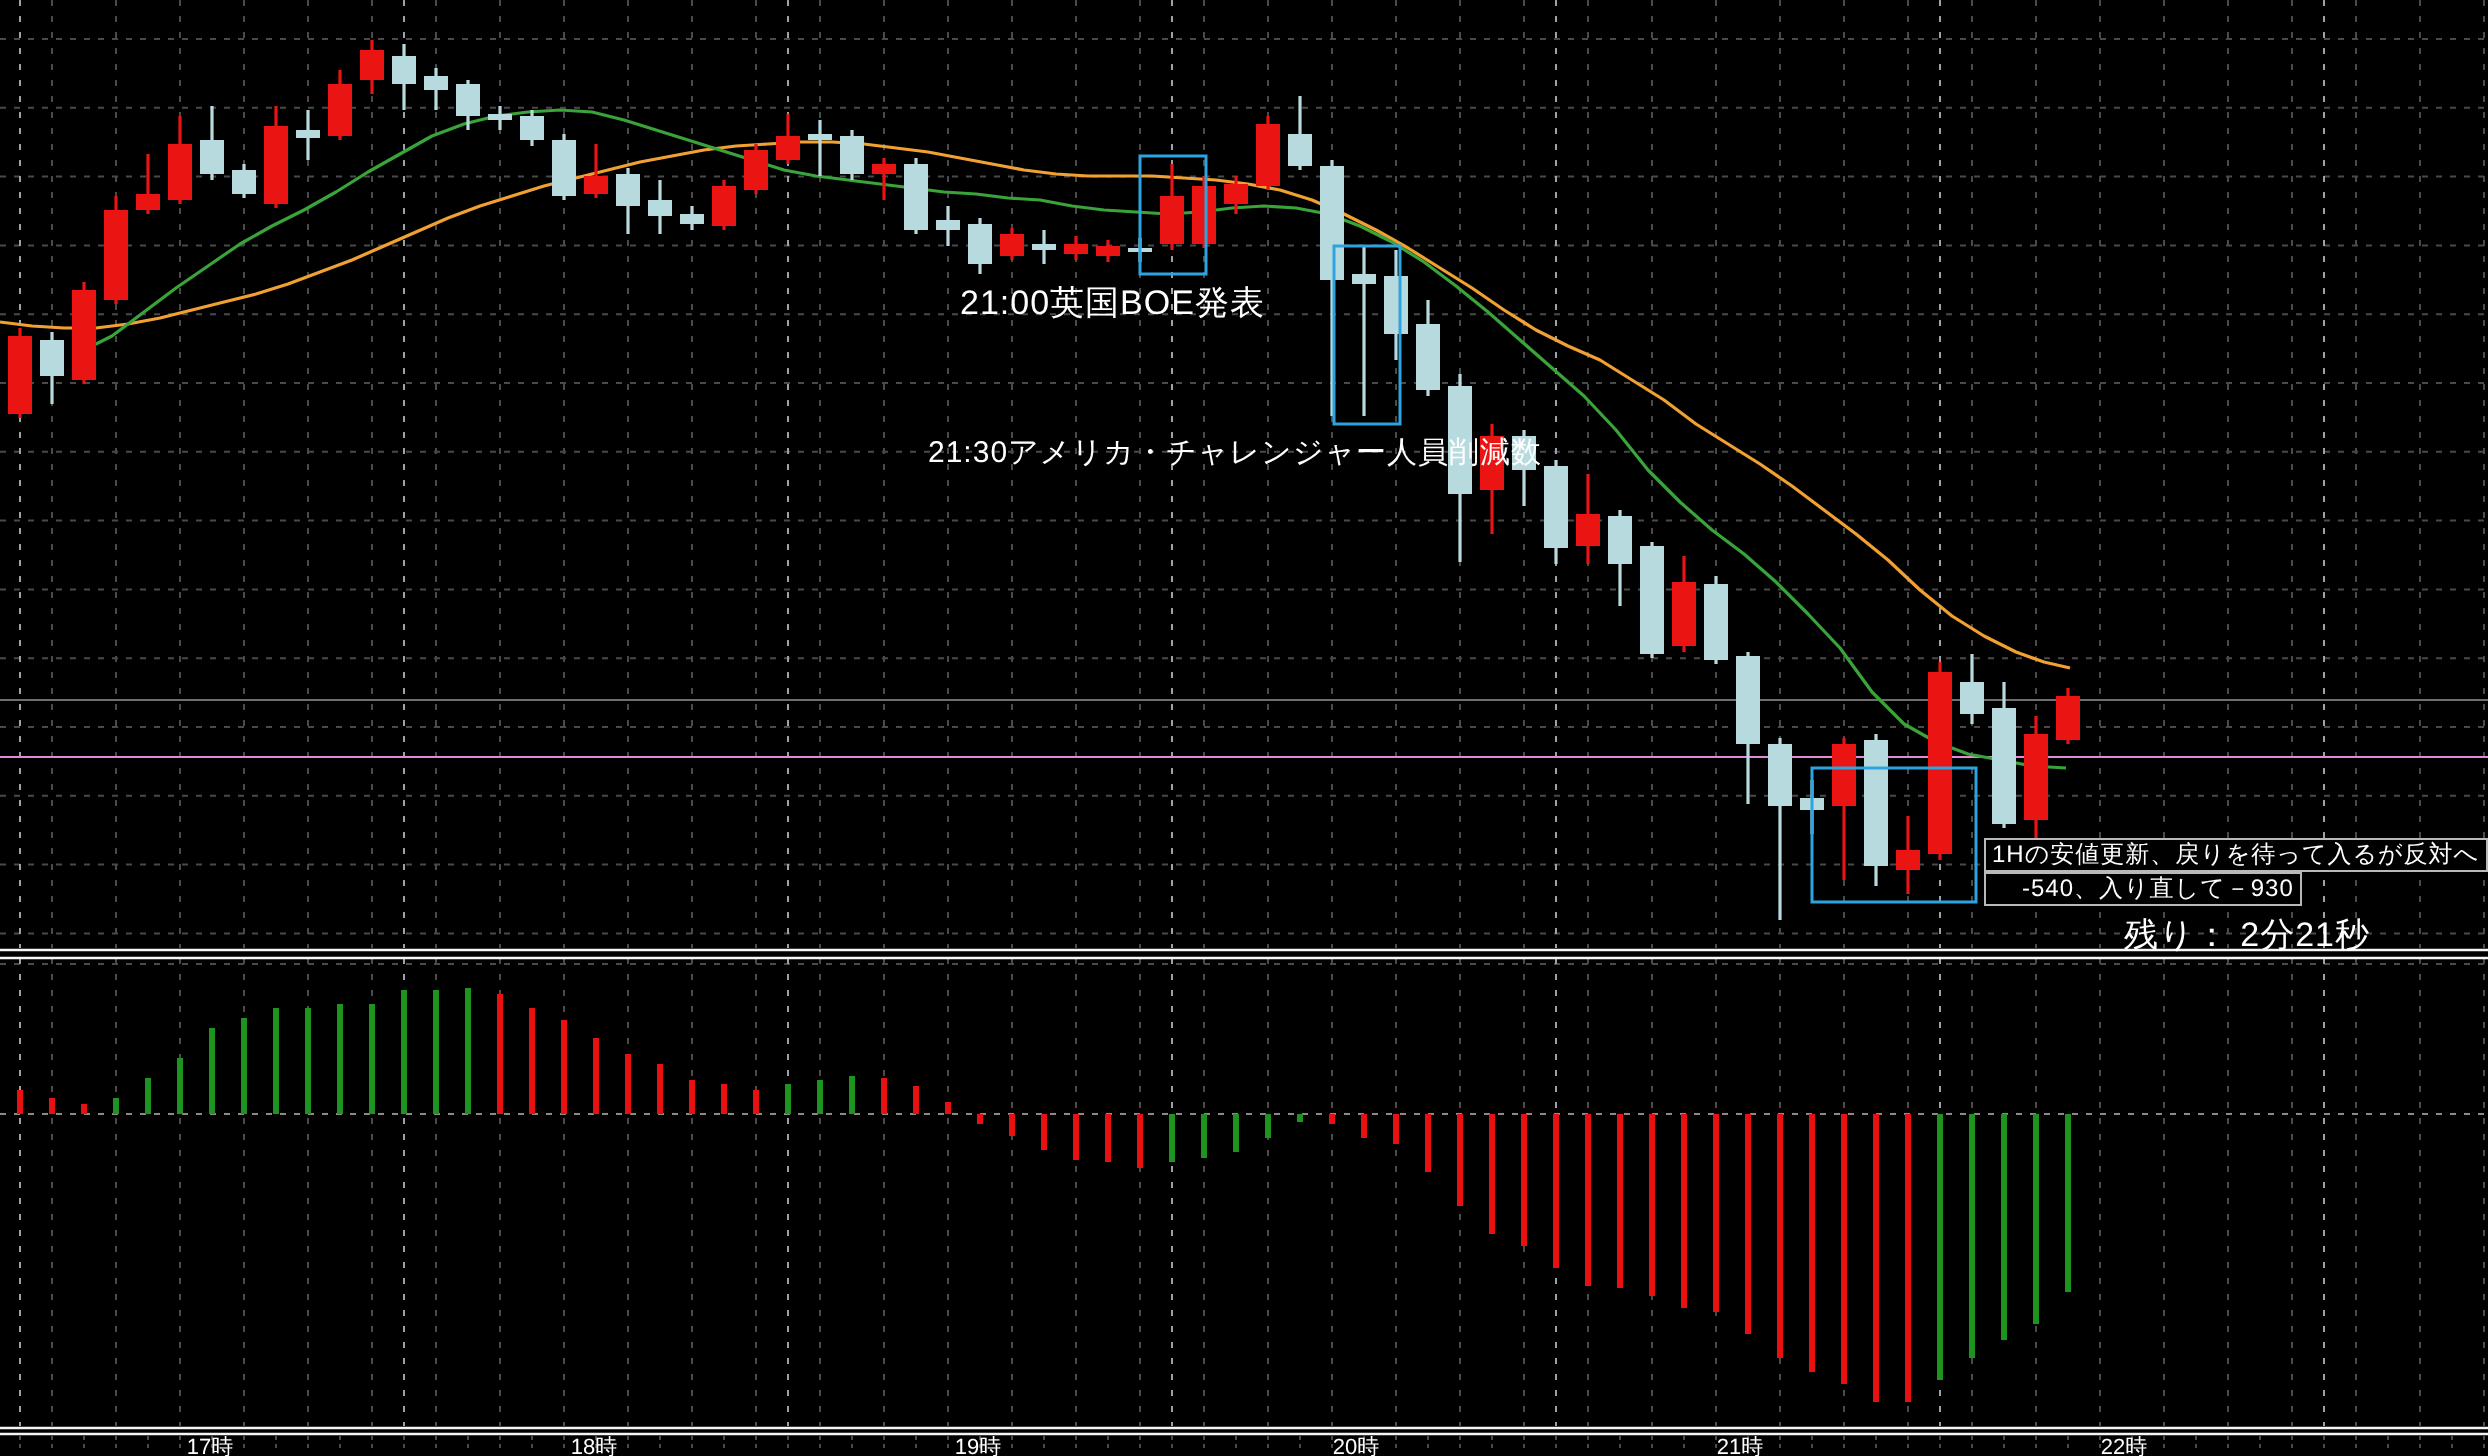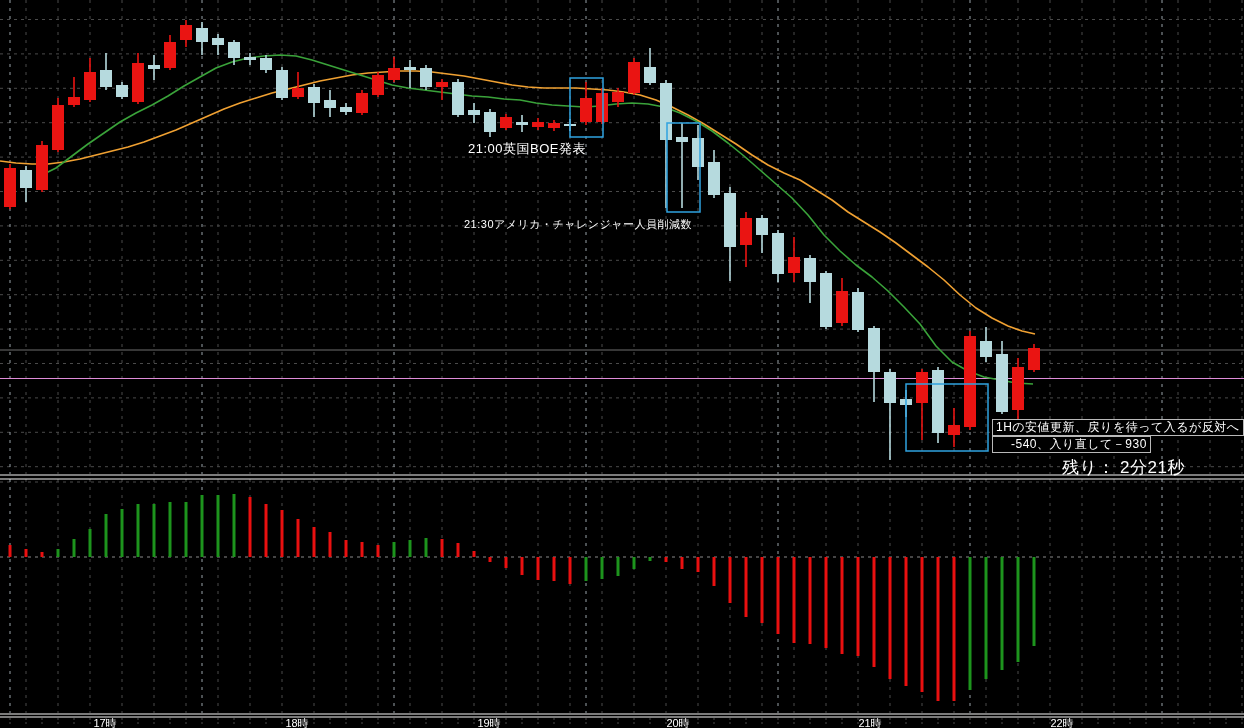--- a/index.html
+++ b/index.html
@@ -1,21 +1,21 @@
 <!DOCTYPE html>
 <html><head>
 <meta charset="utf-8">
 <style>
   html,body{margin:0;padding:0;background:#000;}
   .stage{position:relative;width:1244px;height:728px;background:#000;overflow:hidden;
          font-family:"Liberation Sans","DejaVu Sans",sans-serif;}
   svg{position:absolute;left:0;top:0;display:block;}
   .ann{position:absolute;color:#fff;white-space:nowrap;letter-spacing:.5px;}
-  .ann-boe{left:468px;top:140px;font-size:13px;}
-  .ann-challenger{left:464px;top:217px;font-size:11px;}
+  .ann-boe{left:480px;top:140px;font-size:17px;}
+  .ann-challenger{left:464px;top:217px;font-size:15px;}
   .ann-note{font-size:12px;line-height:13px;border:1px solid #b9b9b9;background:#000;padding:1px 3px;}
   .ann-note1{left:992px;top:419px;}
   .ann-note2{left:992px;top:436px;padding-left:18px;}
   .ann-countdown{left:1062px;top:456px;font-size:17px;}
   .axis-label{position:absolute;top:716px;width:60px;margin-left:-30px;text-align:center;
               color:#fff;font-size:11px;}
 </style>
 </head>
 <body>
 

